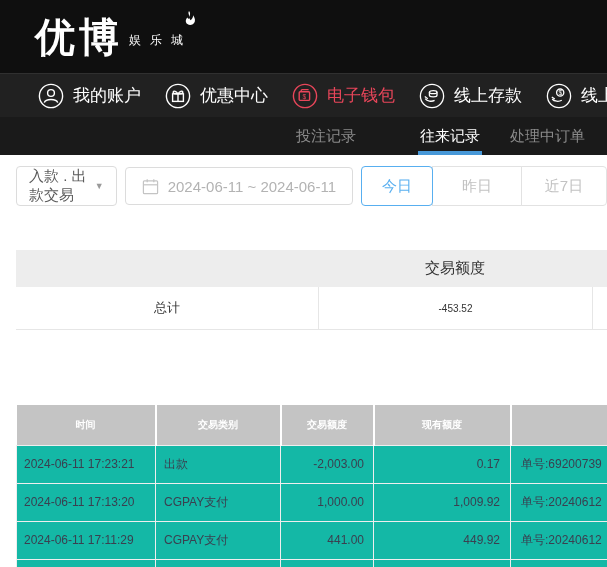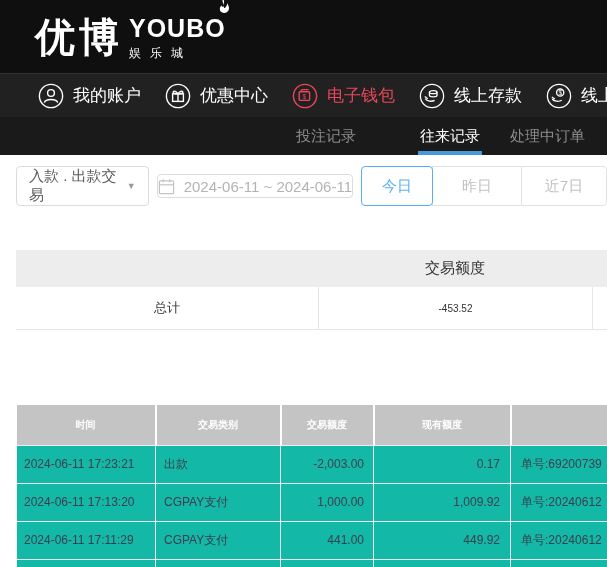--- a/index.html
+++ b/index.html
@@ -32,22 +32,22 @@
   .tab.active { color:#ffffff;margin-left:34px; }
   .tab.active::after { content:""; position:absolute; left:-2px; right:-2px; bottom:0;
     height:4px; background:#4798d8; }
 
   
   .filter-row { display:flex; align-items:center; padding:11px 0 0 16px; }
   .select-box { width:154px; height:40px; border:1px solid #dcdcdc; border-radius:4px;
     display:flex; align-items:center; justify-content:space-between; padding:0 12px;
     color:#5a5a5a; font-size:15px; background:#fff; cursor:pointer; }
   .caret { font-size:9px; color:#9a9a9a; }
-  .date-box { width:235px; height:24px; border:1px solid #dcdcdc; border-radius:4px;
-    display:flex; align-items:center; gap:9px; padding:0 0; margin-left:8px;
+  .date-box { width:235px; height:38px; border:1px solid #dcdcdc; border-radius:4px;
+    display:flex; align-items:center; gap:9px; padding:0 16px; margin-left:8px;
     color:#b3b3b3; font-size:15px; background:#fff; cursor:pointer; white-space:nowrap;justify-content:center; }
   .btn-group { display:flex; margin-left:8px; }
   .quick-btn { height:40px; border:1px solid #e2e2e2; background:#fff; color:#c2c2c2;
     font-size:15px; display:flex; align-items:center; justify-content:center; cursor:pointer; }
   .quick-btn + .quick-btn { margin-left:-1px; }
   .quick-btn.b1 { width:72px; }
   .quick-btn.b2 { width:90px; }
   .quick-btn.b3 { width:86px; border-radius:0 4px 4px 0; }
   .quick-btn.active { border:1px solid #58aff0; color:#58aff0; border-radius:4px; z-index:2; }
 
@@ -84,21 +84,20 @@
 <div class="page">
 
   <div class="logo-bar">
     <span class="logo-cn">优博</span>
     <span class="logo-right">
       <span class="flame">
         <svg width="15" height="18" viewBox="0 0 15 18">
           <path d="M8 0c3 3.6 -1.5 5.4 1.5 9.2 1.8-1.6 2.6-2.6 2.6-5 1.8 2.6 2.7 5.3 1 7.9 -1.6 2.3-4.8 2.5-6.7 1 -2.3-1.9-1.9-4.8 0-6.7 .8 1.9 2.4 1.9 1.9-1 -.4-2.3-1.5-3.9-.3-5.4z" fill="#fff"></path>
         </svg>
       </span>
-      <span class="logo-en">YOUBO</span>
       <div class="logo-sub">娱乐城</div>
     </span>
   </div>
 
   <div class="nav-bar">
     <div class="nav-item">
       <span class="ic">
         <svg width="26" height="26" viewBox="0 0 26 26" fill="none" stroke="#fff" stroke-width="1.4">
           <circle cx="13" cy="13" r="11.6"></circle>
           <circle cx="13" cy="10" r="3.4"></circle>

